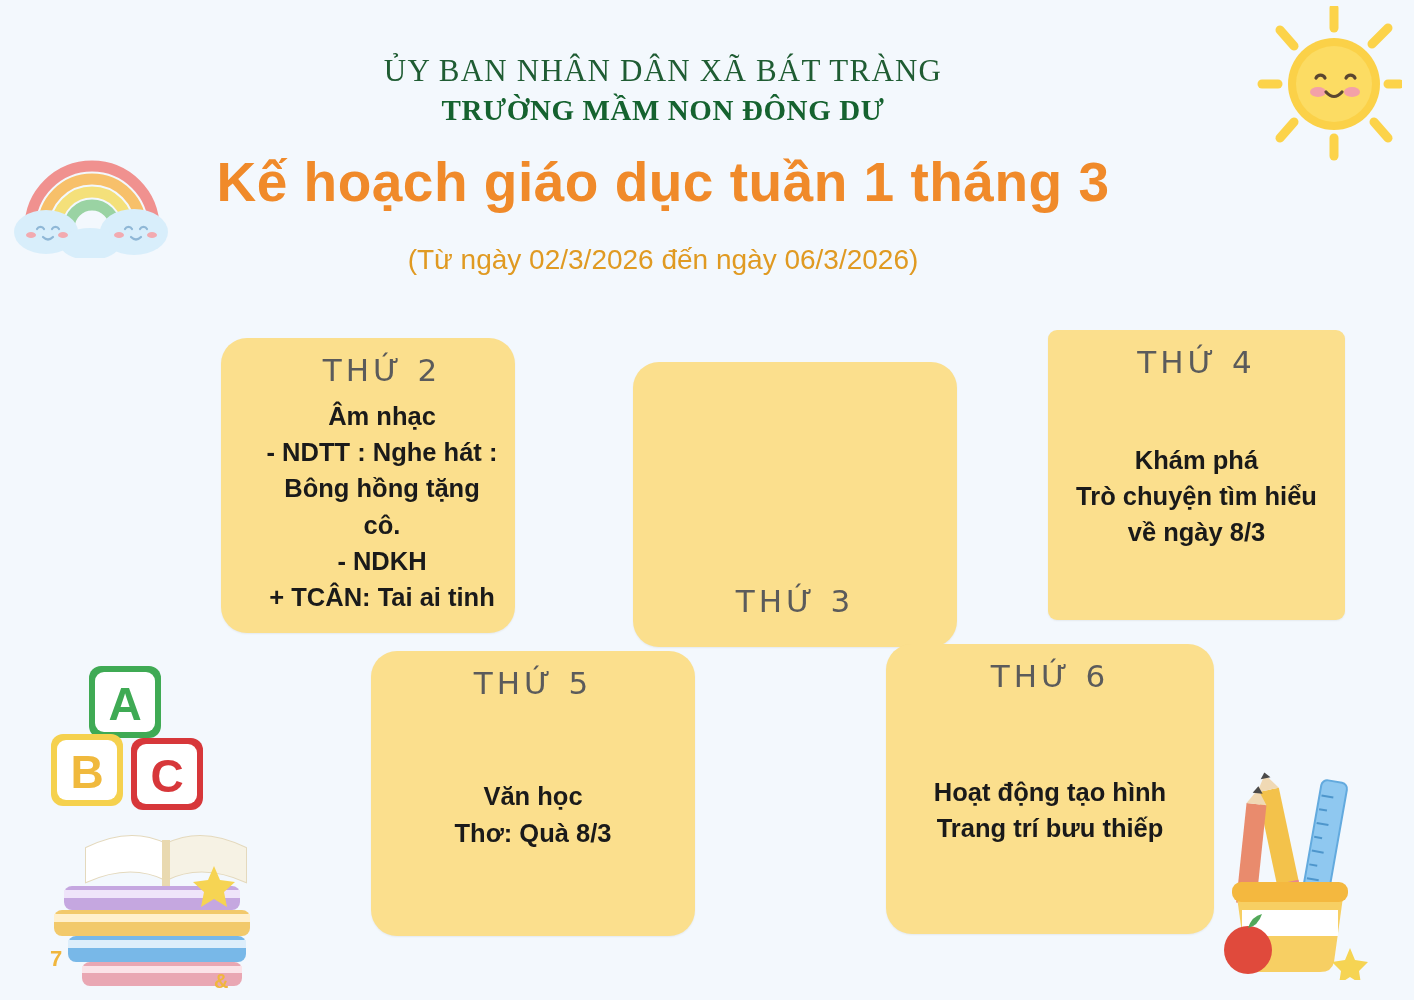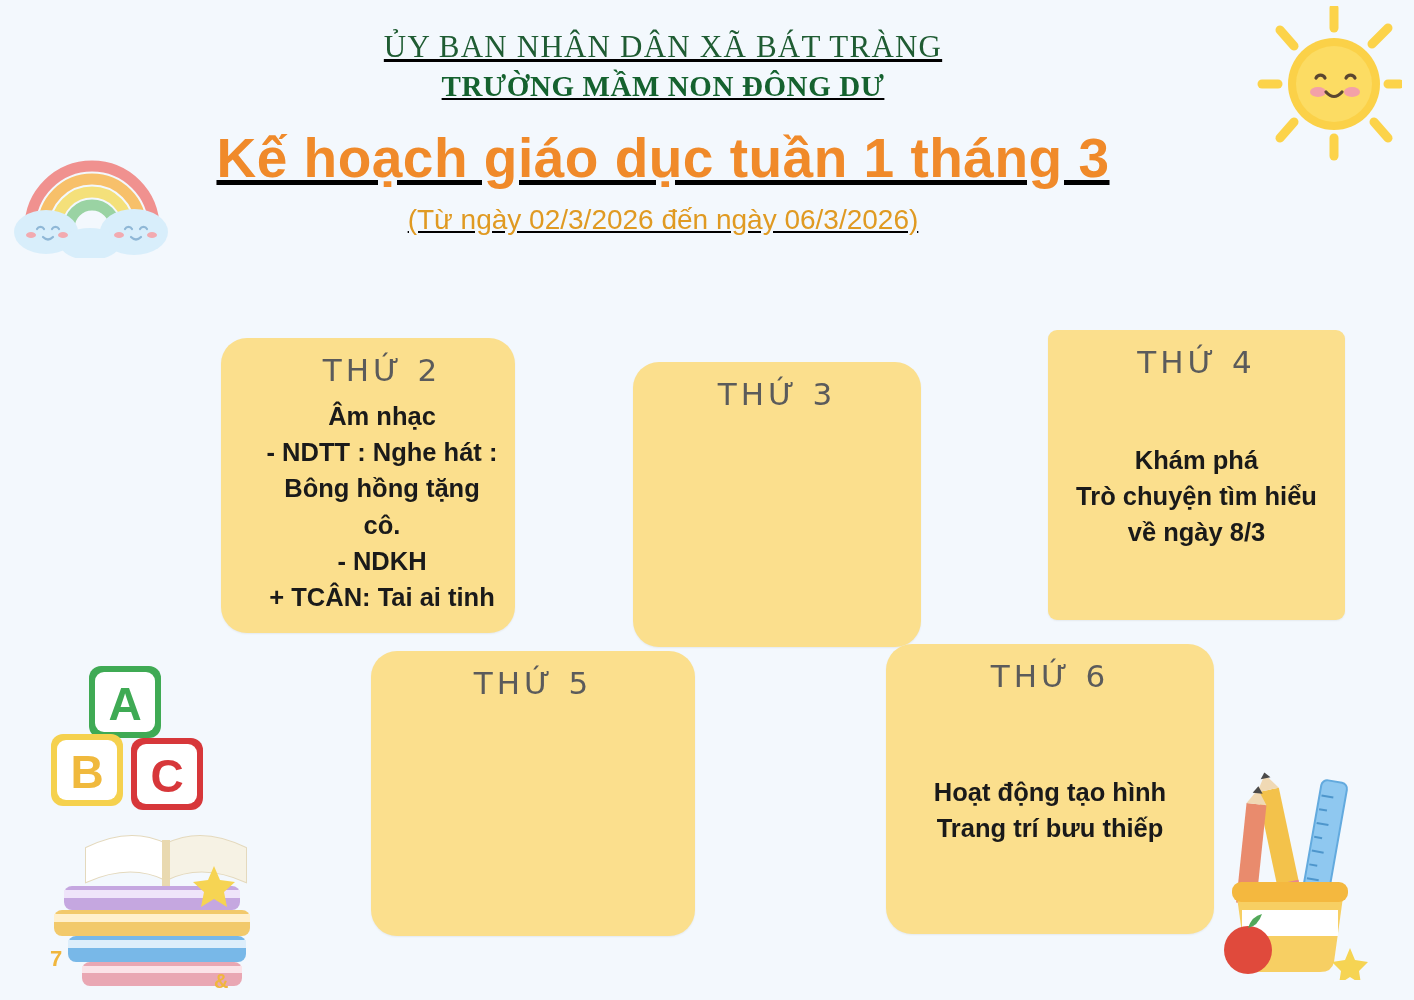--- a/index.html
+++ b/index.html
@@ -11,26 +11,25 @@
     height: 1000px;
     background: #f3f8fd;
     font-family: "Liberation Sans", sans-serif;
     overflow: hidden;
     position: relative;
   }
 
   
   .header {
     position: absolute;
-    top: 28px;
+    top: 52px;
     left: 0;
     width: 1326px;
     text-align: center;
     z-index: 5;
-    text-decoration: underline;
   }
   .org-line {
     font-family: "Liberation Serif", serif;
     font-size: 31px;
     letter-spacing: 1.2px;
     color: #1f5c33;
     line-height: 1.22;
   }
   .school-line {
     font-family: "Liberation Serif", serif;
@@ -43,21 +42,21 @@
   }
   .main-title {
     margin-top: 22px;
     font-size: 55px;
     font-weight: bold;
     color: #f08a2a;
     letter-spacing: 0.5px;
     line-height: 1.1;
   }
   .date-range {
-    margin-top: 16px;
+    margin-top: 32px;
     font-size: 28px;
     color: #e09a22;
     font-weight: normal;
   }
 
   
   .board {
     position: absolute;
     top: 0; left: 0;
     width: 1414px;
@@ -94,21 +93,21 @@
   }
   .card.center-body .body {
     flex: 1;
     display: flex;
     flex-direction: column;
     justify-content: center;
   }
 
   
   #card-mon  { left: 221px; top: 338px;  width: 294px; height: 295px; padding-left: 44px; }
-  #card-tue  { left: 633px; top: 362px;  width: 288px; height: 285px; }
+  #card-tue  { left: 633px; top: 362px;  width: 324px; height: 285px; justify-content: flex-end; }
   #card-wed  { left: 1048px;top: 330px;  width: 297px; height: 290px; border-radius: 9px; }
   #card-thu  { left: 371px; top: 651px;  width: 324px; height: 285px; }
   #card-fri  { left: 886px; top: 644px;  width: 328px; height: 290px; }
 
   
   .deco { position: absolute; }
 
   
   #sun { right: 12px; top: 6px; width: 180px; height: 170px; }
 
@@ -293,20 +292,22 @@
   </div>
 
   <div class="card center-body" id="card-wed">
     <div class="day">THỨ  4</div>
     <div class="body">Khám phá
 Trò chuyện tìm hiểu về ngày 8/3</div>
   </div>
 
   <div class="card center-body" id="card-thu">
     <div class="day">THỨ  5</div>
+    <div class="body">Văn học
+Thơ: Quà 8/3</div>
   </div>
 
   <div class="card center-body" id="card-fri">
     <div class="day">THỨ  6</div>
     <div class="body">Hoạt động tạo hình
 Trang trí bưu thiếp</div>
   </div>
 
 </div>
 

